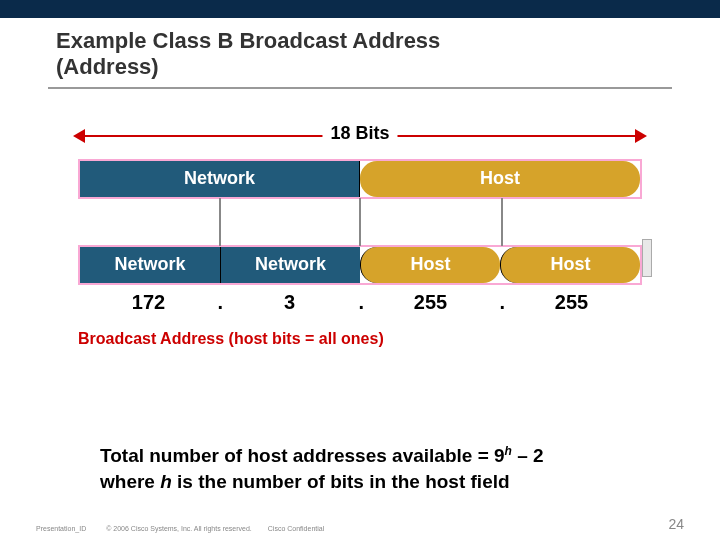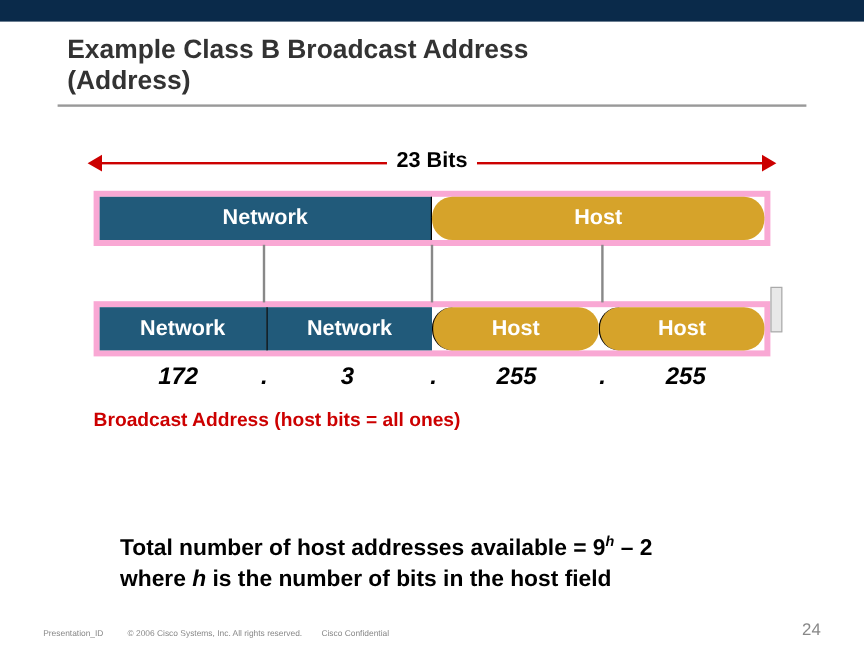--- a/index.html
+++ b/index.html
@@ -60,21 +60,21 @@
     transform: translateX(-50%);
     background: #fff;
     padding: 0 8px;
     font-weight: bold;
     font-size: 18px;
     color: #000;
   }
   .bar {
     display: flex;
     margin: 0 30px;
-    border: 5px solid #f9a8d4;
+    border: 2px solid #f9a8d4;
   }
   .cell {
     display: flex;
     align-items: center;
     justify-content: center;
     height: 36px;
     font-weight: bold;
     font-size: 18px;
     color: #fff;
   }
@@ -111,21 +111,20 @@
   .values {
     display: flex;
     margin: 6px 30px 0 30px;
   }
   .val {
     width: 25%;
     text-align: center;
     font-weight: bold;
     font-size: 20px;
     position: relative;
-    font-style: italic;
   }
   .dot {
     position: absolute;
     right: -4px;
     font-weight: bold;
     font-size: 20px;
   }
   .broadcast-label {
     margin: 16px 30px 0 30px;
     font-weight: bold;
@@ -169,21 +168,21 @@
   <span>(Address)</span>
 </div>
 <div class="title-underline"></div>
 
 <div class="diagram">
 
   <div class="bits-row">
     <div class="bits-arrow-line"></div>
     <div class="bits-arrow-head-l"></div>
     <div class="bits-arrow-head-r"></div>
-    <div class="bits-label">23 Bits</div>
+    <div class="bits-label">18 Bits</div>
   </div>
 
   <div class="bar bar1">
     <div class="cell net c1">Network</div>
     <div class="cell host c2">Host</div>
   </div>
 
   <div class="vlines">
     <div class="vline l1"></div>
     <div class="vline l2"></div>

